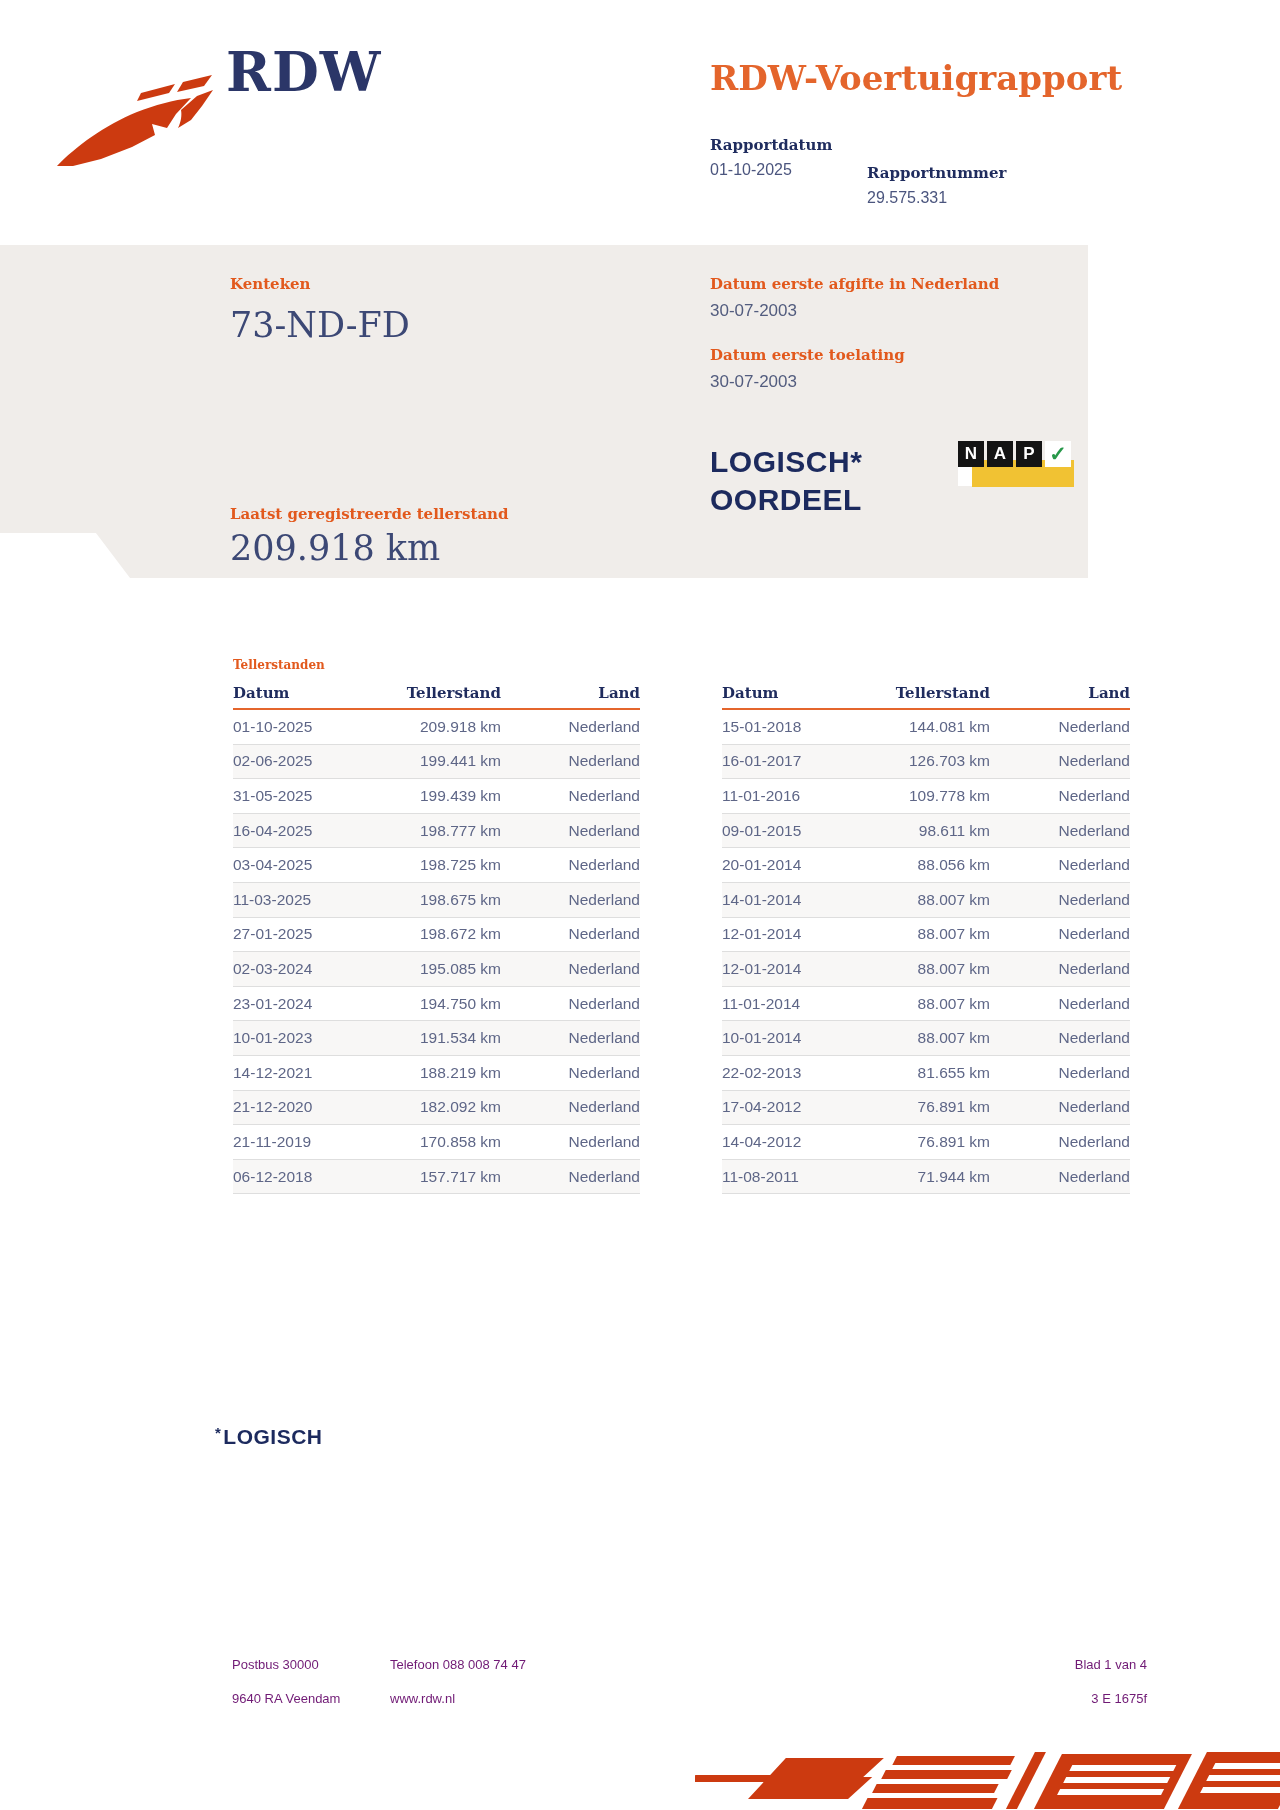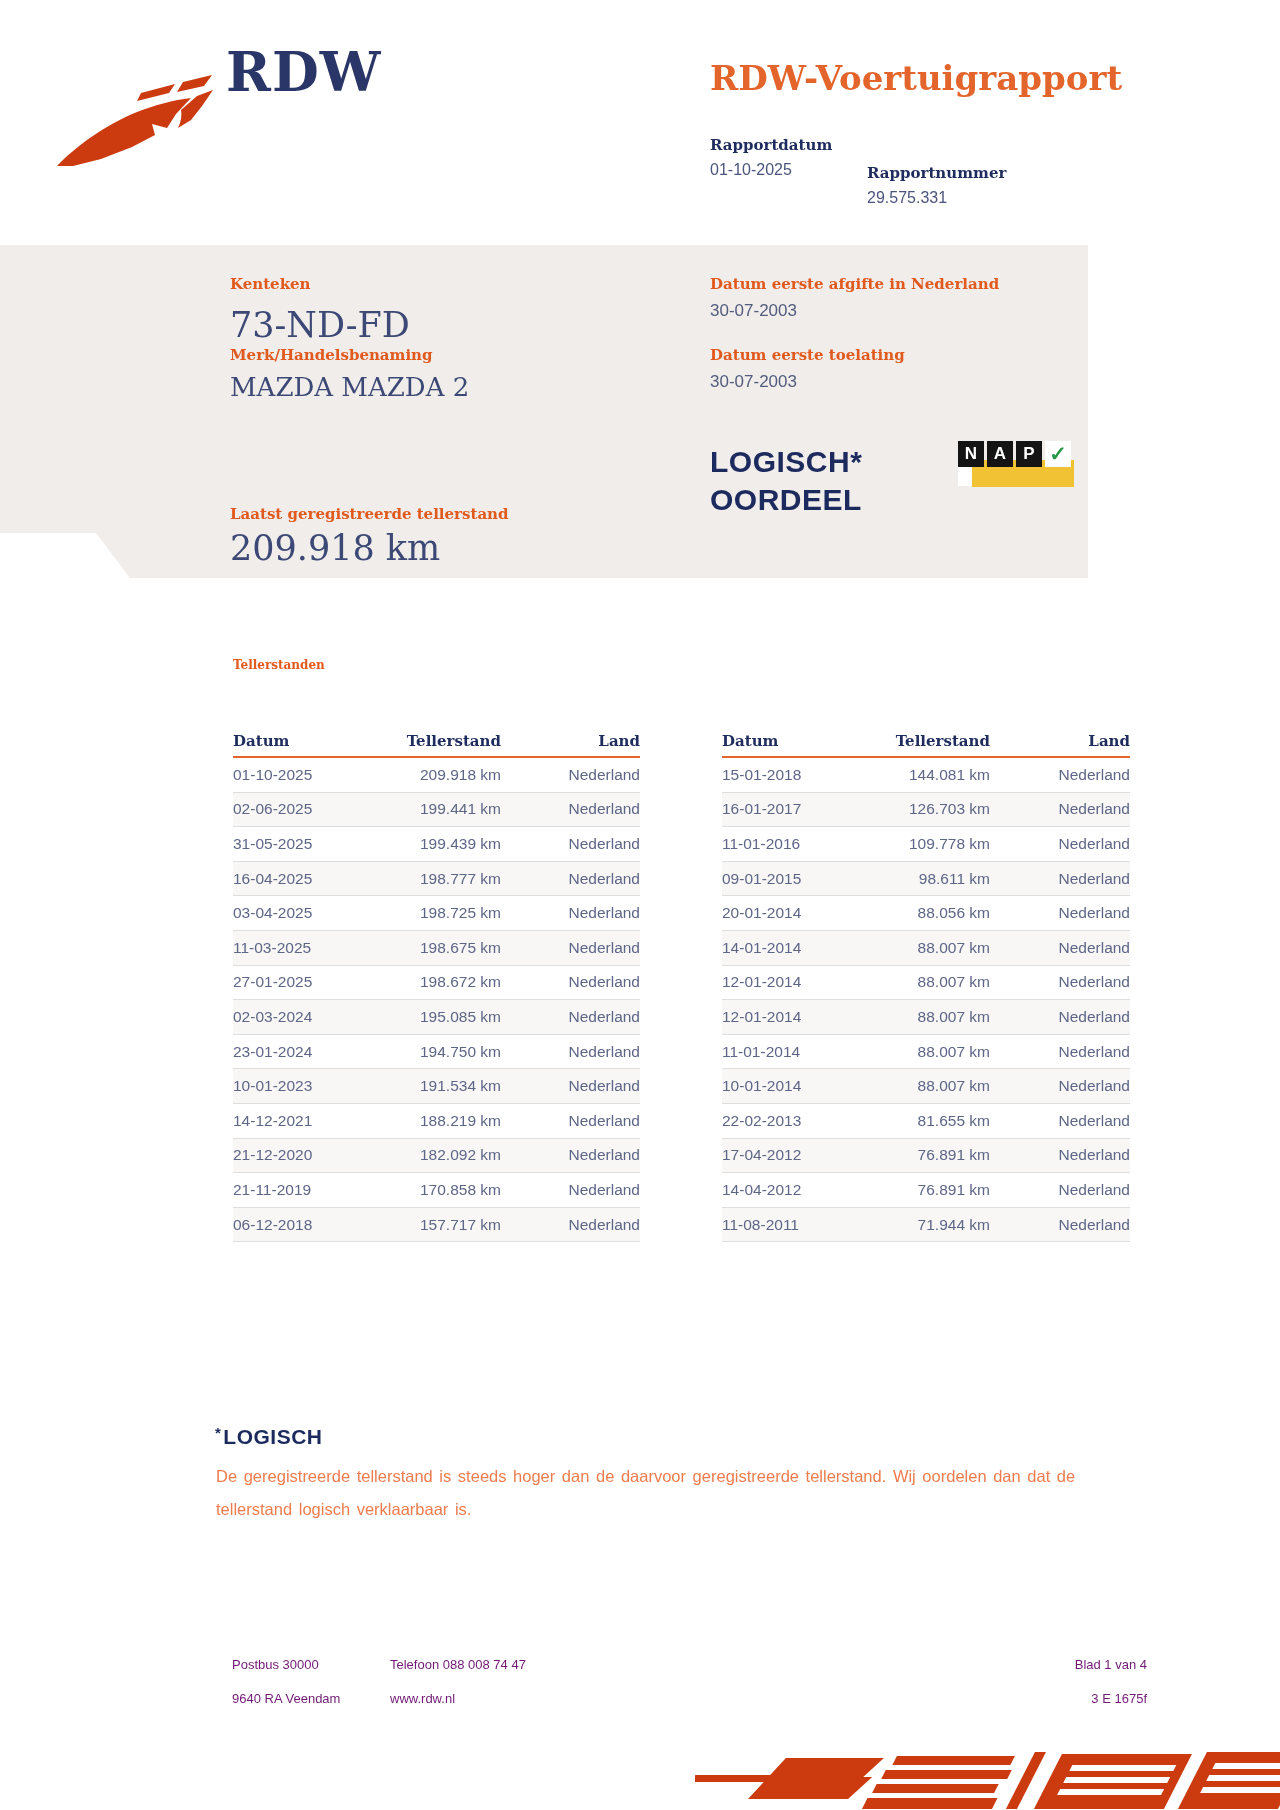--- a/index.html
+++ b/index.html
@@ -73,21 +73,21 @@
   .nap-check {
     position:absolute; left:87px; top:0; width:26px; height:26px; background:#ffffff;
     color:#27984a; font-weight:bold; font-size:21px; text-align:center; line-height:25px;
   }
 
   
   .section-heading {
     position:absolute; left:233px; top:658px;
     font-family:"DejaVu Serif", serif; font-weight:bold; font-size:12px; color:#e2591d;
   }
-  .ttable { position:absolute; top:684px; width:408px;margin-top:48px; }
+  .ttable { position:absolute; top:684px; width:408px; }
   .ttable.left  { left:233px; width:407px; }
   .ttable.right { left:722px; }
   .thead { display:flex; padding-bottom:6px; border-bottom:2px solid #e4652c; }
   .thead .cell {
     font-family:"DejaVu Serif", serif; font-weight:bold; font-size:15px; color:#1f2c5e;
   }
   .trow {
     display:flex; height:34.6px; align-items:center;
     border-bottom:1px solid #dedede; font-size:15.5px; color:#5e6687;
   }
@@ -144,24 +144,20 @@
     </div>
   </div>
 
   <div class="panel">
 
     <div class="field f-kenteken">
       <span class="field-label">Kenteken</span>
       <span class="big-serif v-kenteken">73-ND-FD</span>
     </div>
 
-    <div class="field f-merk">
-      <span class="field-label">Merk/Handelsbenaming</span>
-      <span class="big-serif v-merk">MAZDA MAZDA 2</span>
-    </div>
 
     <div class="field f-afgifte">
       <span class="field-label">Datum eerste afgifte in Nederland</span>
       <span class="plain-value">30-07-2003</span>
     </div>
 
     <div class="field f-toelating">
       <span class="field-label">Datum eerste toelating</span>
       <span class="plain-value">30-07-2003</span>
     </div>
@@ -344,21 +340,20 @@
           <span class="cell c-date">11-08-2011</span>
           <span class="cell c-km">71.944 km</span>
           <span class="cell c-land">Nederland</span>
         </div>
       </div>
   </div>
 
   <div class="note-heading">
     <span class="note-asterisk">*</span><span>LOGISCH</span>
   </div>
-  <div class="note-body">De geregistreerde tellerstand is steeds hoger dan de daarvoor geregistreerde tellerstand. Wij oordelen dan dat de tellerstand logisch verklaarbaar is.</div>
 
   <div class="footer-col c1">
     <span>Postbus 30000</span>
     <span>9640 RA Veendam</span>
   </div>
   <div class="footer-col c2">
     <span>Telefoon 088 008 74 47</span>
     <span>www.rdw.nl</span>
   </div>
   <div class="footer-col c3">

